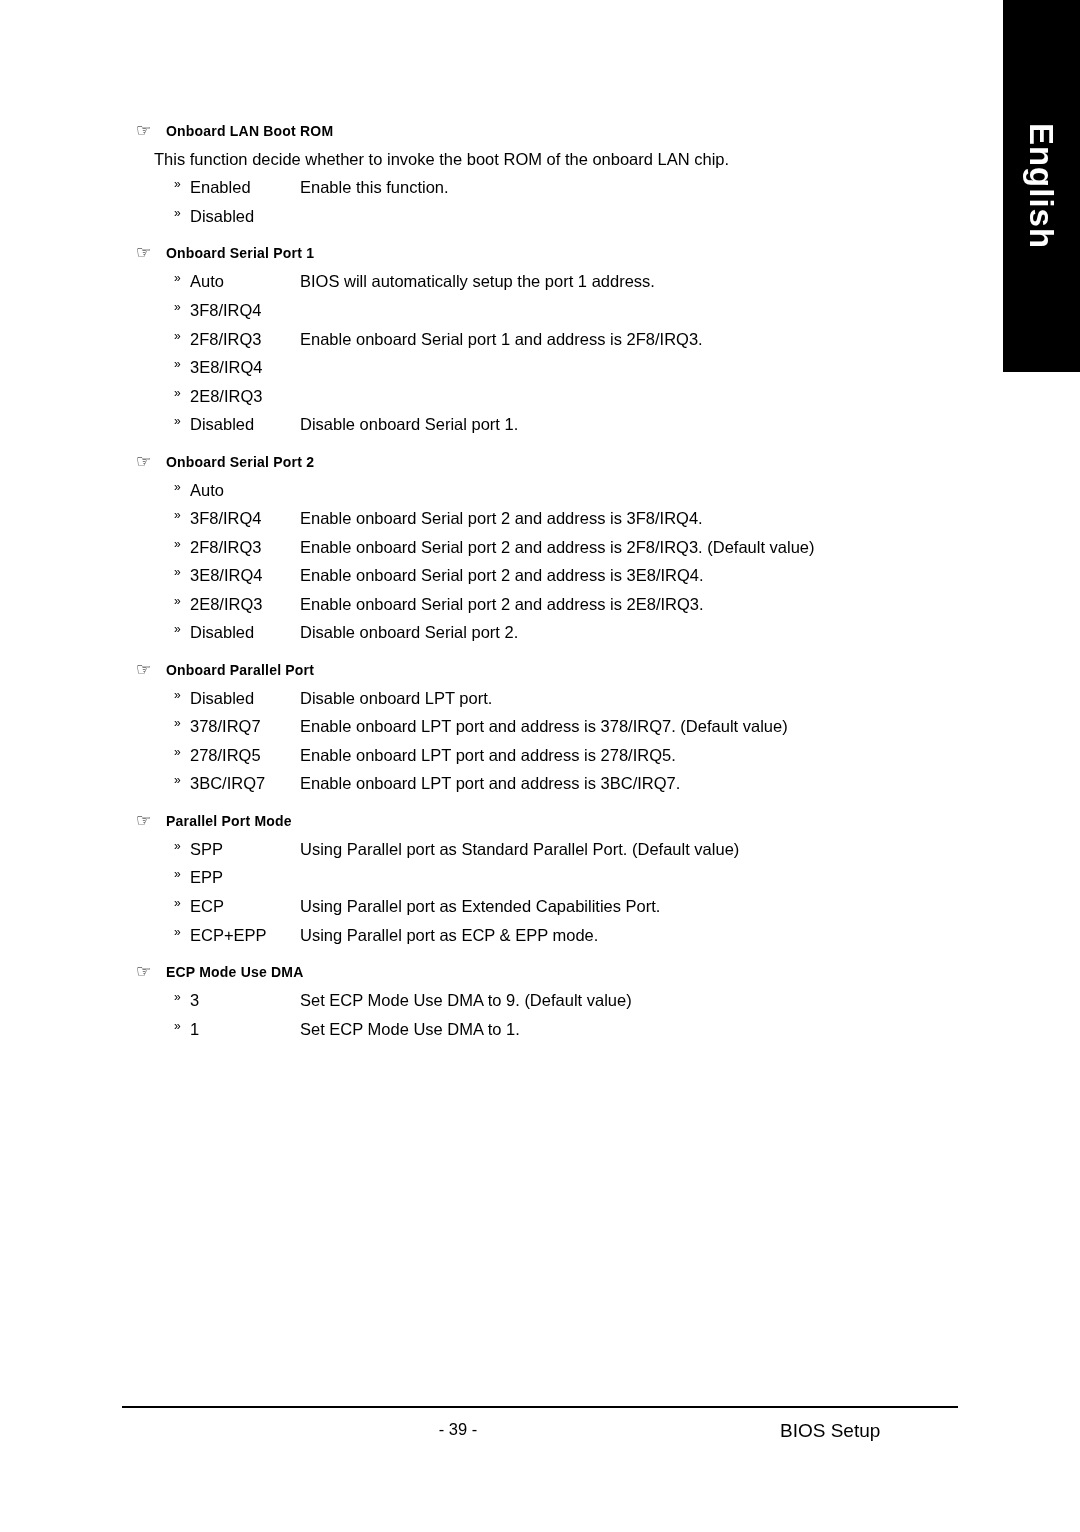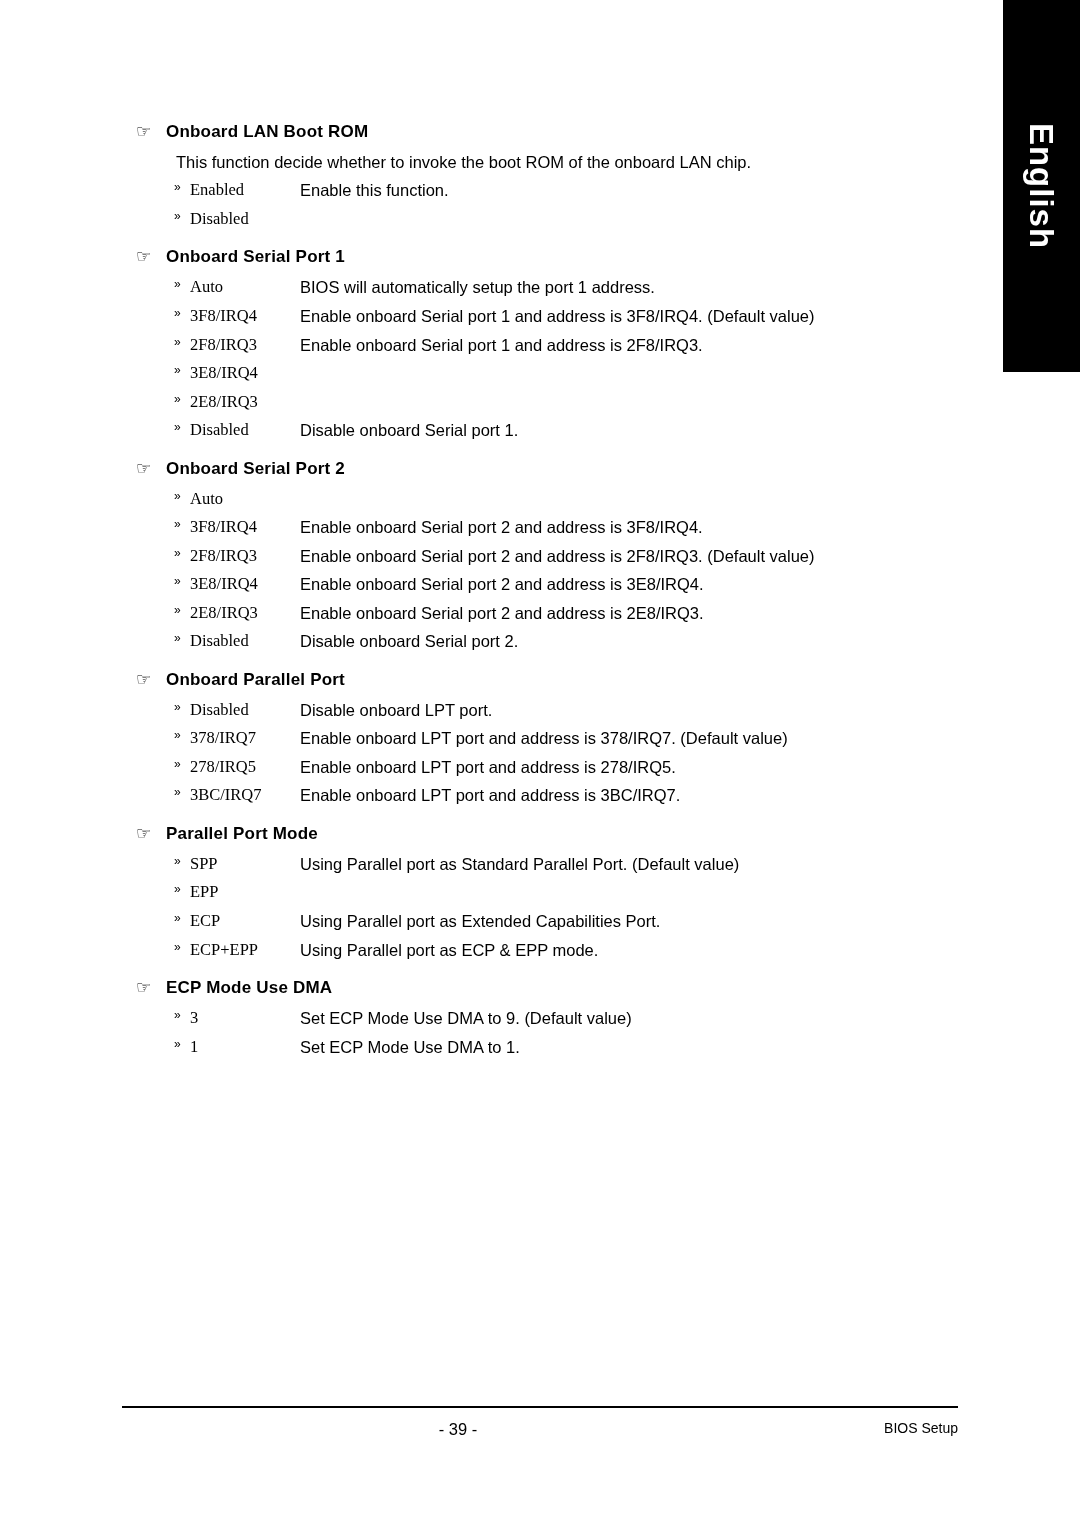--- a/index.html
+++ b/index.html
@@ -70,27 +70,27 @@
     margin-bottom: 6px;
   }
   .sec-pointer {
     width: 30px;
     flex: 0 0 30px;
     font-size: 17px;
     line-height: 1;
     color: #000;
   }
   .sec-title {
-    font-size: 17px;
+    font-size: 14px;
     font-weight: bold;
     letter-spacing: 0.2px;
   }
 
   .desc-line {
-    margin-left: 40px;
+    margin-left: 18px;
     font-size: 16.5px;
     line-height: 1.72;
   }
 
   
   .opt-row {
     display: flex;
     margin-left: 38px;
     font-size: 16.5px;
     line-height: 1.73;
@@ -98,21 +98,20 @@
   .opt-arrow {
     flex: 0 0 16px;
     width: 16px;
     font-size: 12px;
     color: #000;
     line-height: 1.9;
   }
   .opt-name {
     flex: 0 0 110px;
     width: 110px;
-    font-family: Liberation Serif, serif;
   }
   .opt-desc {
     flex: 1 1 auto;
   }
 
   
   .footer-rule {
     position: absolute;
     left: 122px;
     top: 1406px;
@@ -126,22 +125,21 @@
     top: 1420px;
     width: 916px;
     text-align: center;
     font-size: 16.5px;
   }
   .footer-right {
     position: absolute;
     left: 780px;
     top: 1420px;
     width: 178px;
-    text-align: right;
-    font-size: 14px;
+    font-size: 19px;
   }
 </style>
 </head>
 <body>
 
 <div class="page">
 
   <div class="side-tab">
     <div class="side-tab-label">English</div>
   </div>
@@ -169,21 +167,20 @@
           <span class="sec-title">Onboard Serial Port 1</span>
         </div>
         <div class="opt-row">
           <span class="opt-arrow">»</span>
           <span class="opt-name">Auto</span>
           <span class="opt-desc">BIOS will automatically setup the port 1 address.</span>
         </div>
         <div class="opt-row">
           <span class="opt-arrow">»</span>
           <span class="opt-name">3F8/IRQ4</span>
-          <span class="opt-desc">Enable onboard Serial port 1 and address is 3F8/IRQ4. (Default value)</span>
         </div>
         <div class="opt-row">
           <span class="opt-arrow">»</span>
           <span class="opt-name">2F8/IRQ3</span>
           <span class="opt-desc">Enable onboard Serial port 1 and address is 2F8/IRQ3.</span>
         </div>
         <div class="opt-row">
           <span class="opt-arrow">»</span>
           <span class="opt-name">3E8/IRQ4</span>
         </div>

